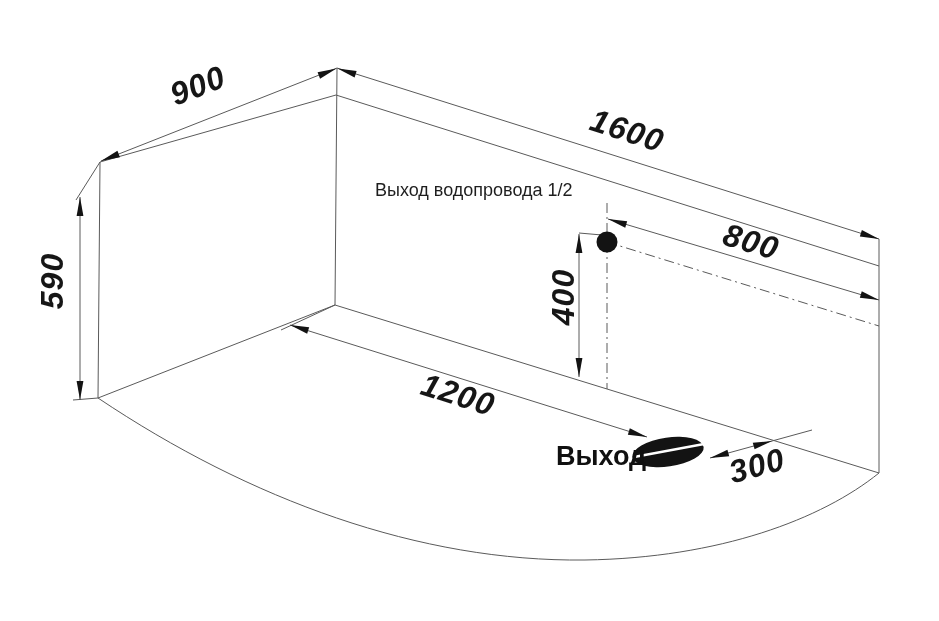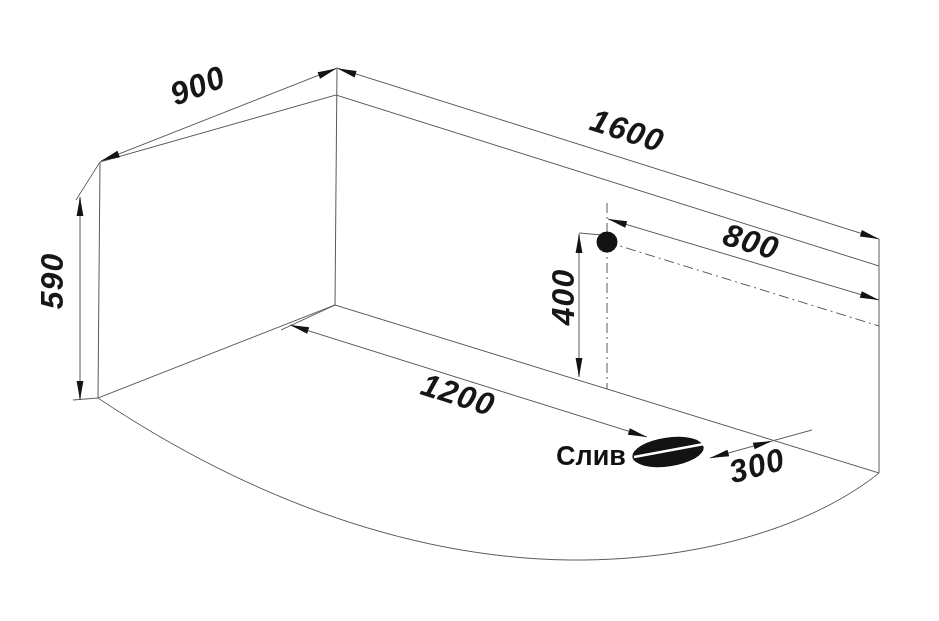--- a/index.html
+++ b/index.html
@@ -75,16 +75,17 @@
 
   <div class="dim" id="lab-900">900</div>
   <div class="dim" id="lab-1600">1600</div>
   <div class="dim" id="lab-590">590</div>
   <div class="dim" id="lab-800">800</div>
   <div class="dim" id="lab-400">400</div>
   <div class="dim" id="lab-1200">1200</div>
   <div class="dim" id="lab-300">300</div>
 
   <div class="note">
+    <div>Выход водопровода 1/2</div>
   </div>
 
-  <div class="drain-label">Слив</div>
+  <div class="drain-label">Выход</div>
 </div>
 
 </body></html>

